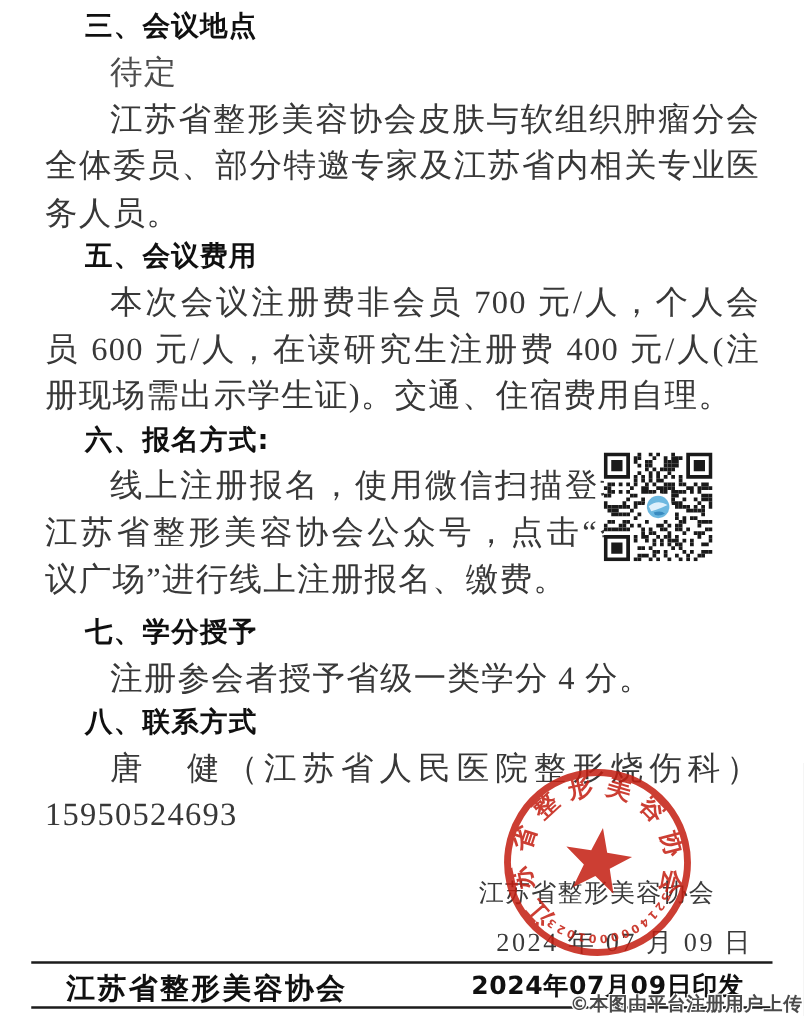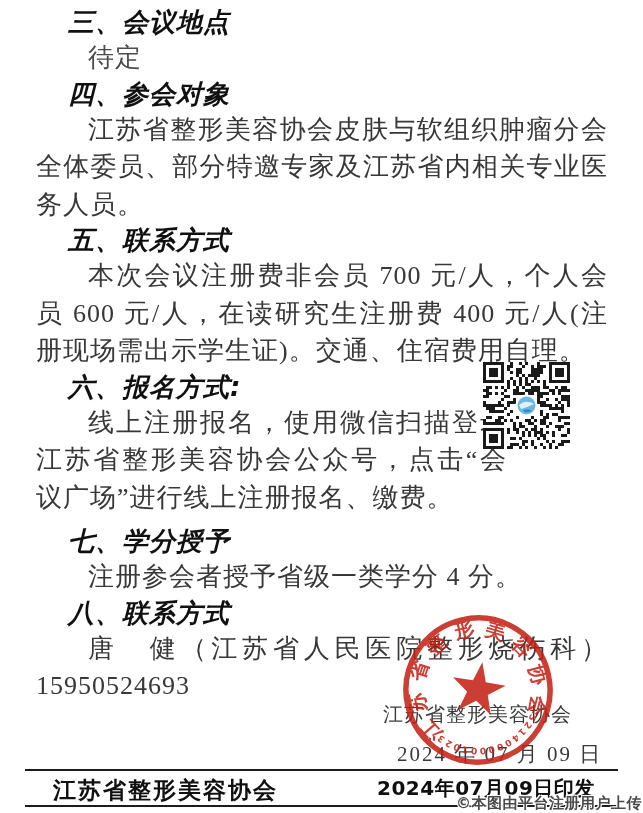--- a/index.html
+++ b/index.html
@@ -9,25 +9,24 @@
     margin:0 auto;
     background:#ffffff;
     font-family:"Liberation Serif","DejaVu Serif",serif;
     color:#383838;
     overflow:hidden;
   }
   .content { position:absolute; left:36px; top:5px; width:572px; }
   .sec-heading {
     font-family:"DejaVu Sans","Liberation Sans",sans-serif;
     font-weight:bold;
-    font-size:26px; line-height:34px;
+    font-size:22px; line-height:34px;
     color:#101010;
     margin:0; padding-left:32px;
     letter-spacing:1px;
-    font-style:italic;
   }
   .sec-para {
     font-size:26px; line-height:37.5px;
     margin:0; text-indent:2em; text-align:justify;
     letter-spacing:1px;
   }
   .muted { color:#4c4c4c; }
   .wrap-qr { margin-right:101px; }
   .mt8 { margin-top:8px; }
 
@@ -70,26 +69,25 @@
 
 <div class="page">
 
   <main class="content">
     <section>
       <h2 class="sec-heading">三、会议地点</h2>
       <p class="sec-para muted">待定</p>
     </section>
 
     <section>
-      <h2 class="sec-heading">四、参会对象</h2>
       <p class="sec-para">江苏省整形美容协会皮肤与软组织肿瘤分会全体委员、部分特邀专家及江苏省内相关专业医务人员。</p>
     </section>
 
     <section>
-      <h2 class="sec-heading">五、联系方式</h2>
+      <h2 class="sec-heading">五、会议费用</h2>
       <p class="sec-para">本次会议注册费非会员 700 元/人，个人会员 600 元/人，在读研究生注册费 400 元/人(注册现场需出示学生证)。交通、住宿费用自理。</p>
     </section>
 
     <section>
       <h2 class="sec-heading">六、报名方式:</h2>
       <p class="sec-para wrap-qr">线上注册报名，使用微信扫描登录江苏省整形美容协会公众号，点击“会议广场”进行线上注册报名、缴费。</p>
     </section>
 
     <section>
       <h2 class="sec-heading mt8">七、学分授予</h2>

